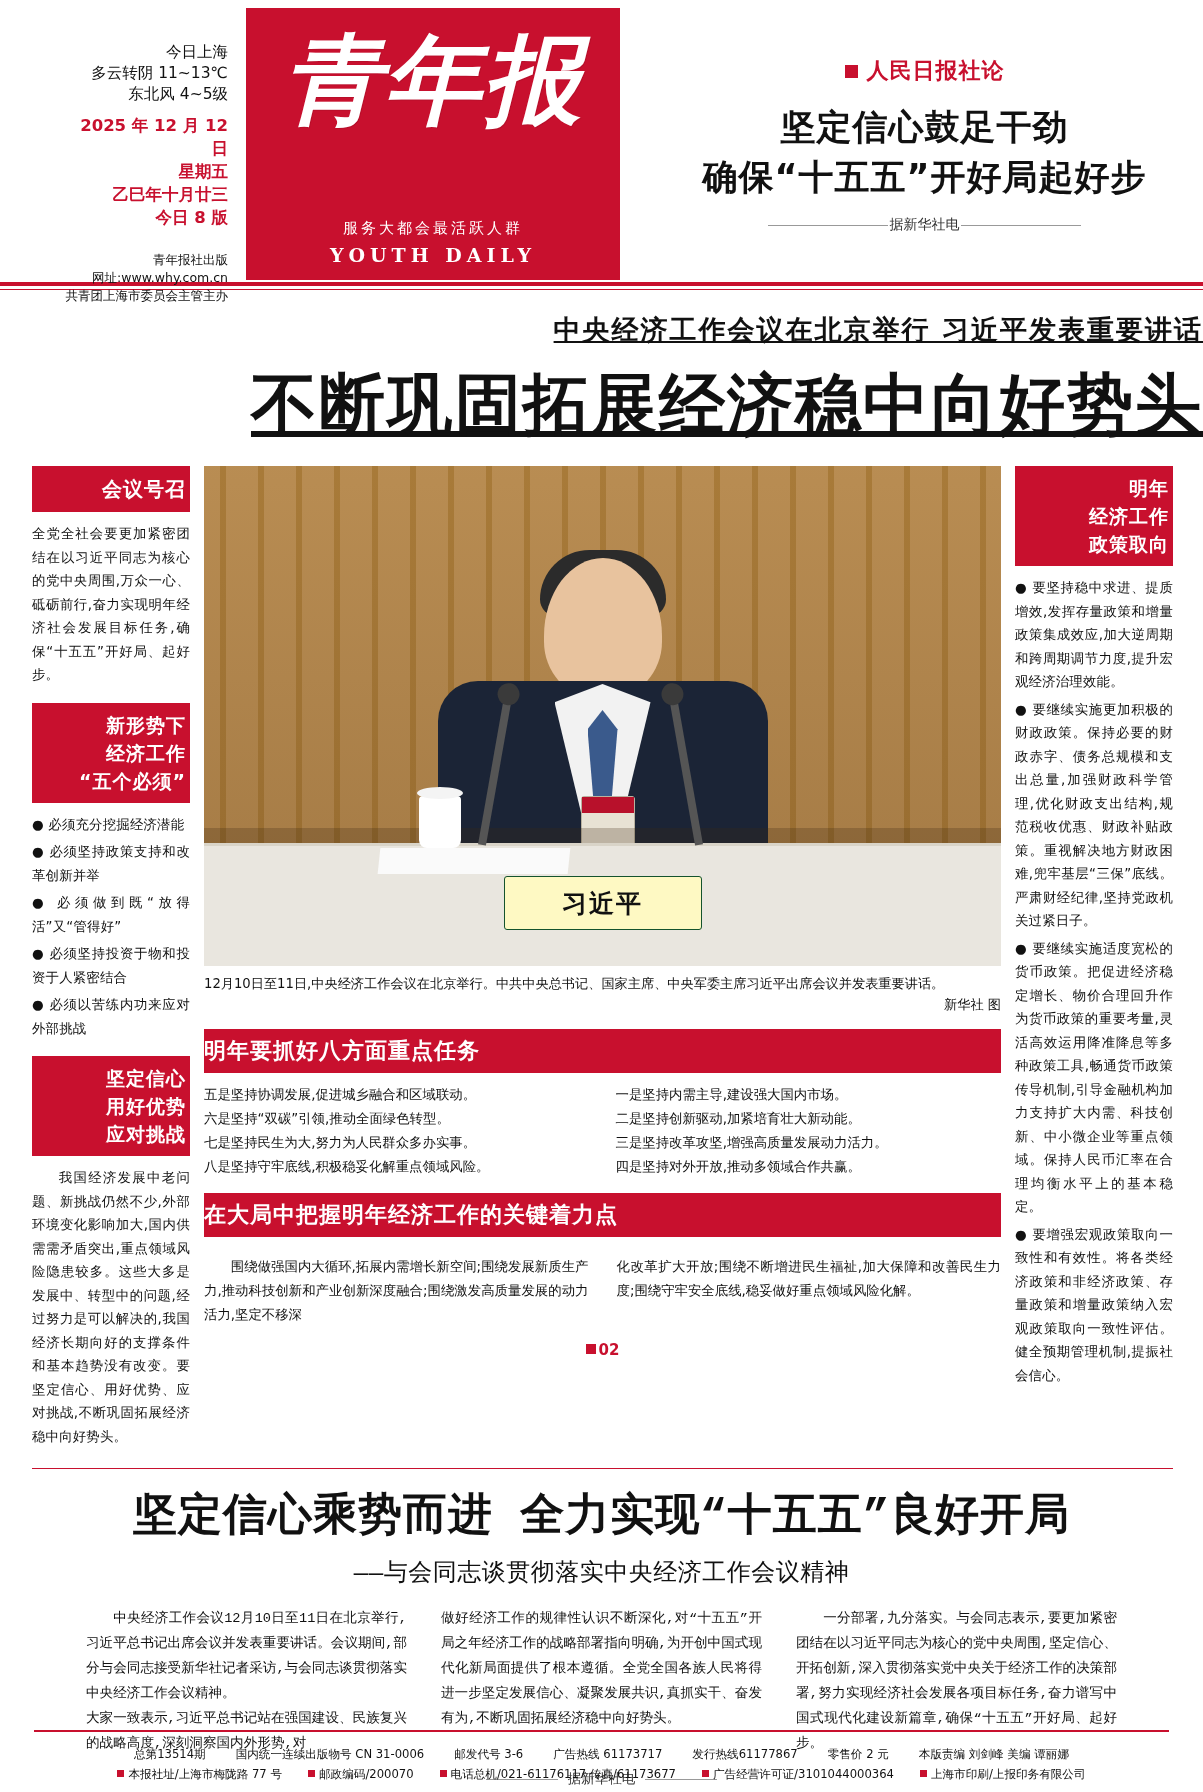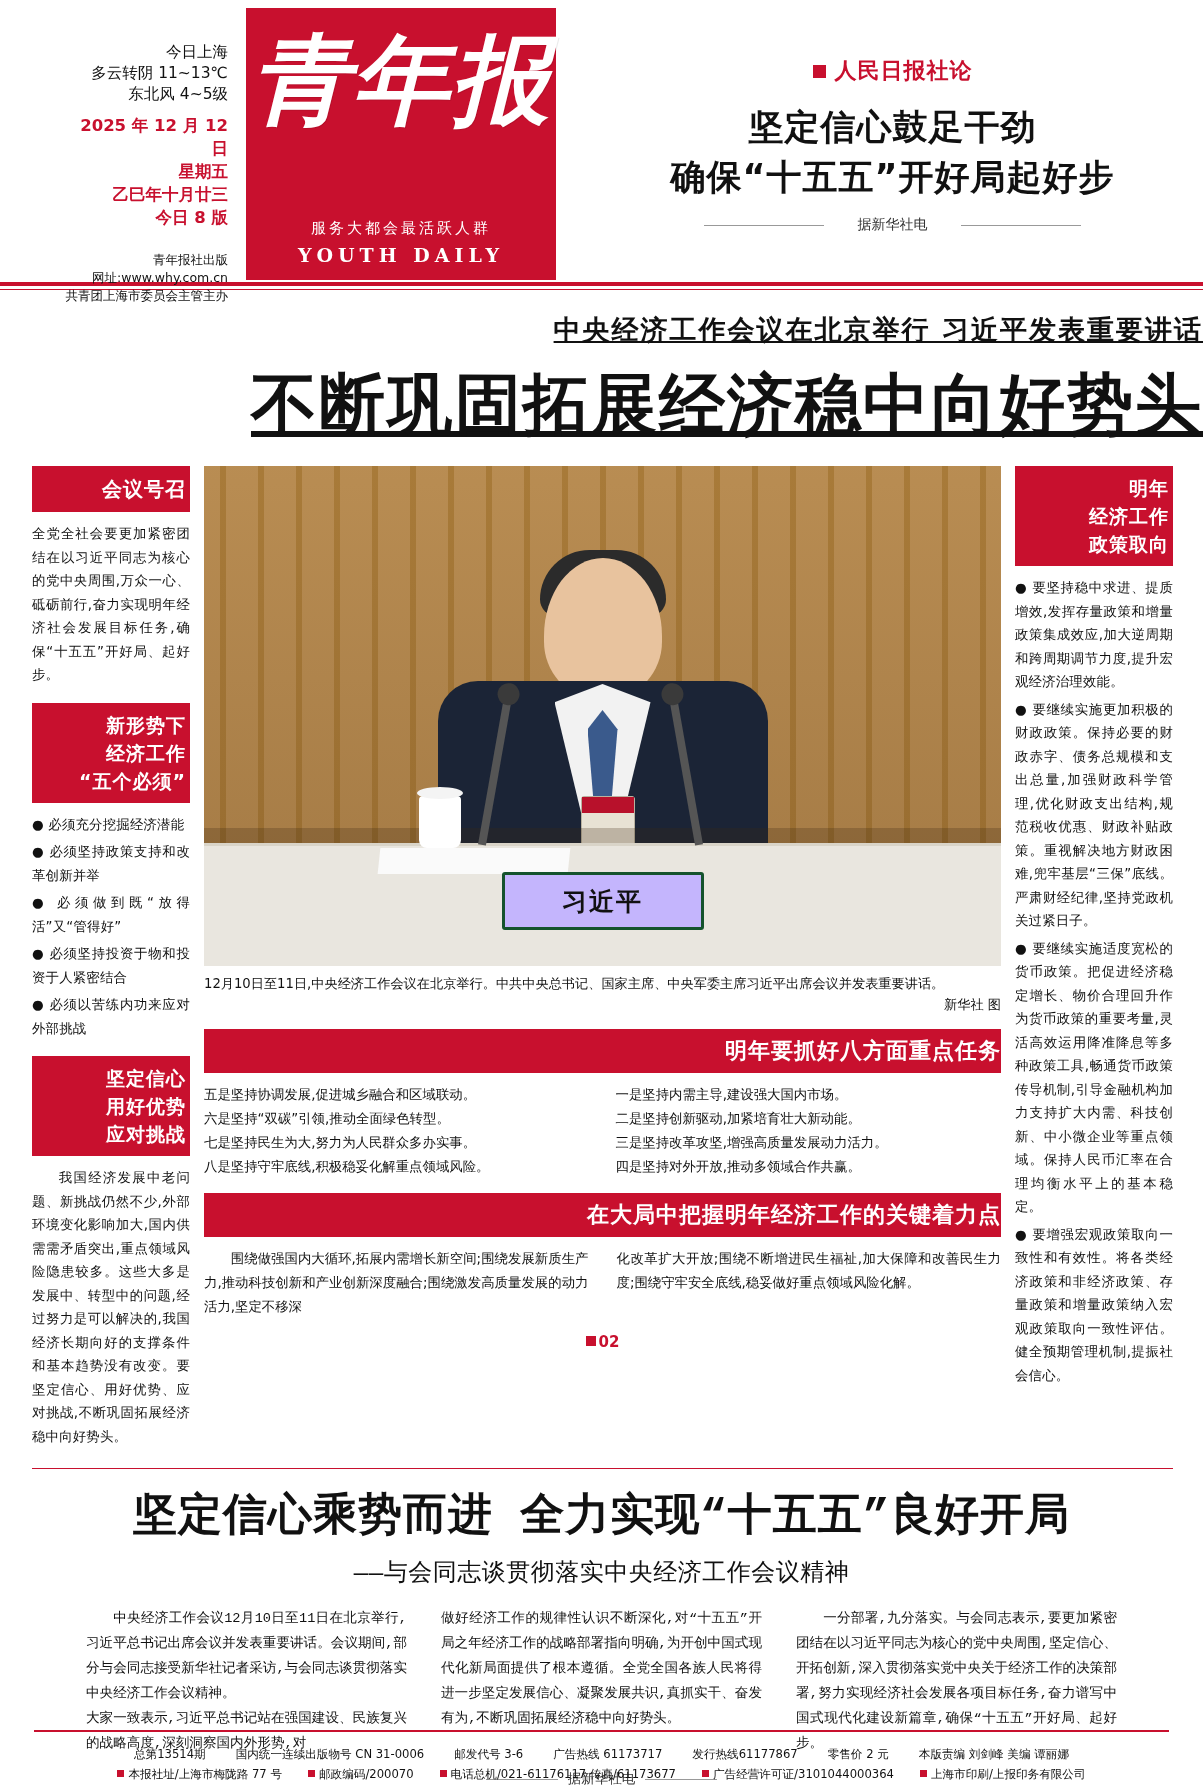--- a/index.html
+++ b/index.html
@@ -13,21 +13,21 @@
   }
   .page{position:relative;width:1203px;height:1792px;box-sizing:border-box;padding:0 0;}
 
   
   .masthead{display:flex;align-items:stretch;height:278px;padding:8px 34px 0 60px;box-sizing:border-box;}
   .mh-left{width:168px;text-align:right;padding-top:34px;font-family:"DejaVu Sans","Liberation Sans",sans-serif;}
   .mh-left .wline{font-size:15.5px;line-height:21px;color:#111;}
   .mh-left .dline{font-size:16.5px;line-height:23px;color:#c8102e;font-weight:bold;margin-top:9px;}
   .mh-left .pub{font-size:12.5px;line-height:18px;color:#111;margin-top:22px;}
 
-  .mh-logo{width:310px;margin-left:18px;background:#c8102e;position:relative;height:272px;}
+  .mh-logo{width:374px;margin-left:18px;background:#c8102e;position:relative;height:272px;}
   .mh-logo .cn{
     position:absolute;left:0;right:0;top:14px;
     text-align:center;color:#fff;
     font-family:"DejaVu Serif","Liberation Serif",serif;
     font-weight:bold;font-size:98px;letter-spacing:2px;
     font-style:italic;
     line-height:115px;
     text-shadow:1px 1px 0 rgba(0,0,0,.08);
   }
   .mh-logo .slogan{position:absolute;left:0;right:0;bottom:42px;text-align:center;color:#fff;font-size:15px;letter-spacing:3px;}
@@ -59,24 +59,24 @@
   .redbox{background:#c8102e;color:#fff;text-align:right;font-weight:bold;font-size:20px;line-height:30px;padding:8px 4px;letter-spacing:1px;}
   .redbox.small{font-size:19px;line-height:28px;}
   .colbody{font-size:13.4px;line-height:23.5px;text-align:justify;margin-top:10px;letter-spacing:.2px;}
   .colbody p{margin:0 0 4px;}
   .blk{margin-bottom:16px;}
 
   .photo{width:100%;background:#8a6a49;height:500px;position:relative;overflow:hidden;}
   .caption{font-size:13.2px;line-height:21px;margin-top:7px;text-align:justify;}
   .caption .credit{display:block;text-align:right;}
 
-  .midbar{background:#c8102e;color:#fff;text-align:right;font-weight:bold;font-size:22px;padding:7px 0;margin-top:14px;letter-spacing:1px;}
+  .midbar{background:#c8102e;color:#fff;text-align:left;font-weight:bold;font-size:22px;padding:7px 0;margin-top:14px;letter-spacing:1px;}
   .twocol{display:flex;gap:26px;margin-top:10px;}
   .twocol .c{flex:1;font-size:13.4px;line-height:24px;}
-  .midpara{display:flex;gap:28px;margin-top:10px;font-size:13.4px;line-height:24px;text-align:justify;}
+  .midpara{display:flex;gap:28px;margin-top:18px;font-size:13.4px;line-height:24px;text-align:justify;}
   .midpara .c{flex:1;}
   .midpara .c p{margin:0;text-indent:2em;}
 
   .pagemark{text-align:center;margin:14px 0 6px;font-size:15px;color:#c8102e;font-weight:bold;}
   .pagemark .sq{display:inline-block;width:10px;height:10px;background:#c8102e;margin-right:3px;vertical-align:1px;}
 
   .sep-line{height:1px;background:#c8102e;margin:4px 30px 0 32px;}
 
   
   .lower{padding:16px 64px 0;text-align:center;font-family:Liberation Mono, monospace;}
@@ -109,21 +109,21 @@
   .person-body{position:absolute;left:50%;transform:translateX(-50%);top:215px;width:330px;height:210px;background:#1b2436;border-radius:40px 40px 0 0;}
   .person-shirt{position:absolute;left:50%;transform:translateX(-50%);top:218px;width:96px;height:130px;background:#f2f2f2;clip-path:polygon(50% 0,100% 14%,72% 100%,28% 100%,0 14%);}
   .person-tie{position:absolute;left:50%;transform:translateX(-50%);top:244px;width:30px;height:120px;background:#3a5a8c;clip-path:polygon(50% 0,100% 16%,72% 100%,28% 100%,0 16%);}
   .chairback{position:absolute;left:50%;transform:translateX(-50%);top:250px;width:370px;height:180px;background:#7a2020;border-radius:22px;z-index:-1;}
   .mic{position:absolute;bottom:120px;width:8px;height:150px;background:#555;}
   .mic:after{content:"";position:absolute;top:-14px;left:-7px;width:22px;height:22px;border-radius:50%;background:#3a3a3a;}
   .mic.m1{left:36%;transform:rotate(10deg);}
   .mic.m2{left:60%;transform:rotate(-10deg);}
   .cup{position:absolute;bottom:118px;left:27%;width:42px;height:52px;background:#fff;border-radius:4px 4px 8px 8px;}
   .cup:after{content:"";position:absolute;top:-9px;left:-2px;width:46px;height:12px;background:#f4f4f4;border-radius:50%;}
-  .nameplate{position:absolute;bottom:36px;left:50%;transform:translateX(-50%);width:196px;height:52px;background:#c4b5fd;border:3px solid #14532d;border-radius:3px;display:flex;align-items:center;justify-content:center;font-size:25px;font-weight:bold;color:#111;letter-spacing:2px;}
+  .nameplate{position:absolute;bottom:36px;left:50%;transform:translateX(-50%);width:196px;height:52px;background:#fef9c3;border:1px solid #14532d;border-radius:3px;display:flex;align-items:center;justify-content:center;font-size:25px;font-weight:bold;color:#111;letter-spacing:2px;}
   .badge{position:absolute;top:330px;left:50%;transform:translateX(-22px);width:52px;height:66px;background:#e8e2d4;border:1px solid #b9b2a0;border-radius:3px;}
   .badge .bt{height:16px;background:#b8112b;}
   .papers{position:absolute;bottom:92px;left:22%;width:190px;height:26px;background:#fafafa;transform:skewX(-6deg);}
 </style>
 </head>
 <body>
 
 <div class="page">
 
   <div class="masthead">

